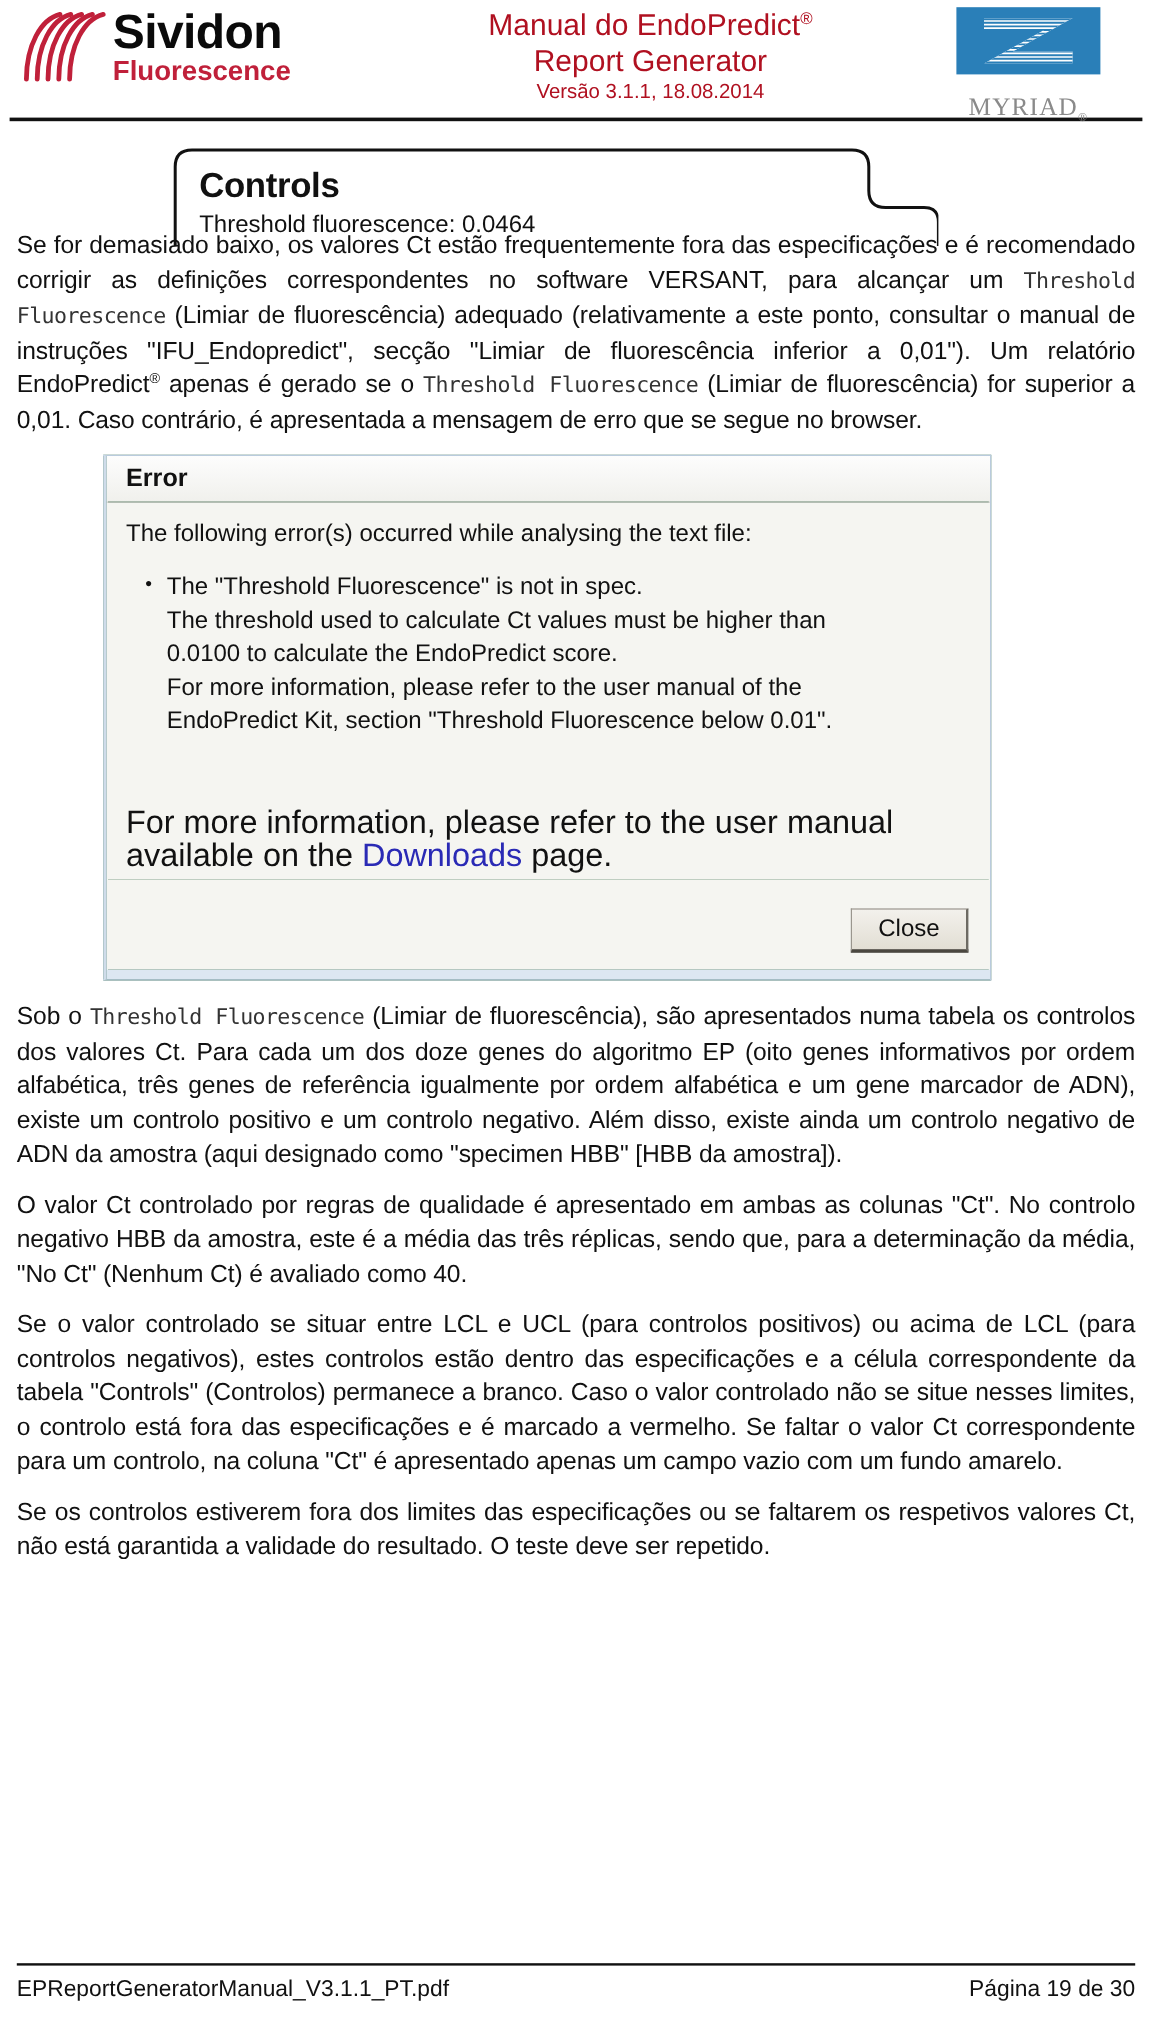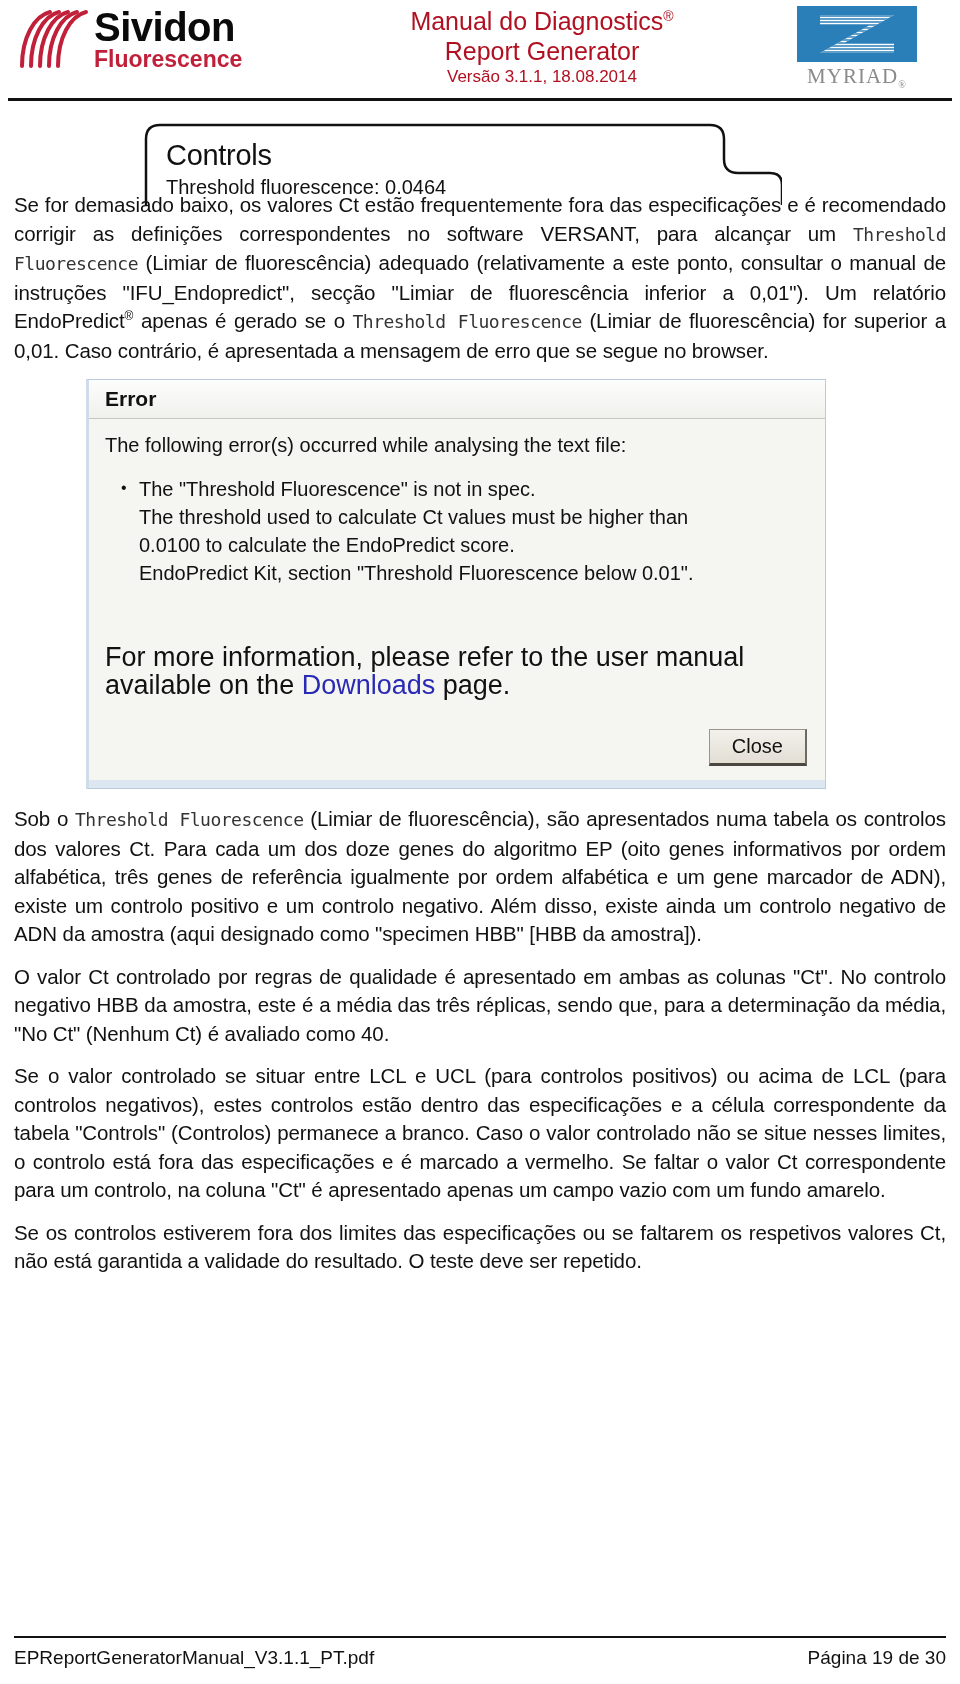--- a/index.html
+++ b/index.html
@@ -120,21 +120,21 @@
     top: 50%;
     transform: translate(-50%, -50%);
     width: 86px;
     height: 44px;
   }
   .myriad-word {
     font-family: "Liberation Serif", serif;
     font-size: 21px;
     letter-spacing: 1px;
     color: #8a8a8a;
-    margin-top: 2px;
+    margin-top: 15px;
   }
   .myriad-word .rmark {
     font-size: 10px;
     vertical-align: sub;
   }
 
   .header-rule {
     border: 0;
     border-top: 3px solid #111;
     margin: 2px 8px 0 8px;
@@ -156,21 +156,21 @@
   .controls-shot svg {
     position: absolute;
     left: 0;
     top: 0;
   }
   .controls-title {
     position: absolute;
     left: 24px;
     top: 20px;
     font-size: 29px;
-    font-weight: normal;
+    font-weight: bold;
     letter-spacing: -0.3px;
     color: #111;
     line-height: 32px;
   }
   .controls-threshold {
     position: absolute;
     left: 24px;
     top: 56px;
     font-size: 20px;
     color: #111;
@@ -334,21 +334,21 @@
           </g>
         </svg>
       </div>
       <div class="sividon-wordmark">
         <span class="sividon-name">Sividon</span>
         <span class="sividon-sub">Fluorescence</span>
       </div>
     </div>
 
     <div class="header-center">
-      <div class="manual-title"><span>Manual do Diagnostics</span><span class="reg">®</span></div>
+      <div class="manual-title"><span>Manual do EndoPredict</span><span class="reg">®</span></div>
       <div class="manual-sub">Report Generator</div>
       <div class="manual-ver">Versão 3.1.1, 18.08.2014</div>
     </div>
 
     <div class="header-right">
       <div class="myriad-box">
         <svg class="myriad-z" viewBox="0 0 86 44" width="86" height="44" aria-hidden="true">
           <defs>
             <clipPath id="zclip">
               <path d="M6 3 H80 L30 31 H80 V41 H6 L56 13 H6 Z"></path>
@@ -399,20 +399,21 @@
       <div class="error-titlebar">
         <span class="error-title">Error</span>
       </div>
       <div class="error-body">
         <p class="error-lead">The following error(s) occurred while analysing the text file:</p>
         <ul class="error-list">
           <li>
             <span class="sub-line">The "Threshold Fluorescence" is not in spec.</span>
             <span class="sub-line">The threshold used to calculate Ct values must be higher than</span>
             <span class="sub-line">0.0100 to calculate the EndoPredict score.</span>
+            <span class="sub-line">For more information, please refer to the user manual of the</span>
             <span class="sub-line">EndoPredict Kit, section "Threshold Fluorescence below 0.01".</span>
           </li>
         </ul>
         <p class="error-footer-note"><span>For more information, please refer to the user manual available on the </span><a class="dl-link" href="#">Downloads</a><span> page.</span></p>
       </div>
       <div class="error-actions">
         <button class="close-btn">Close</button>
       </div>
       <div class="error-bottom-strip"></div>
     </div>

